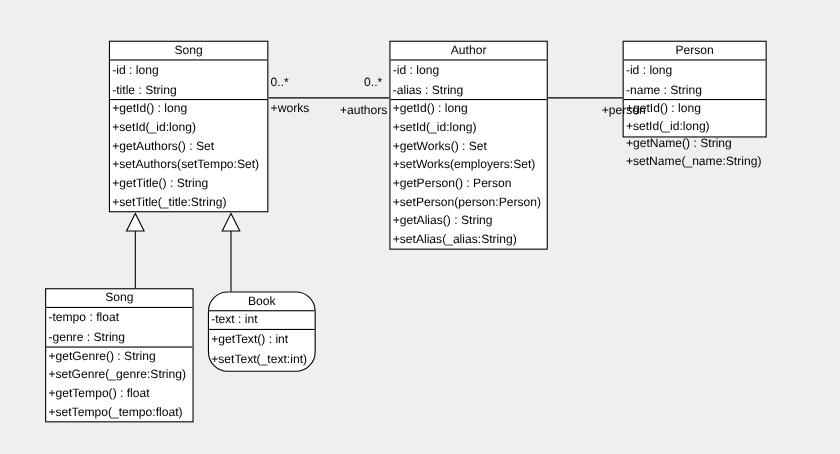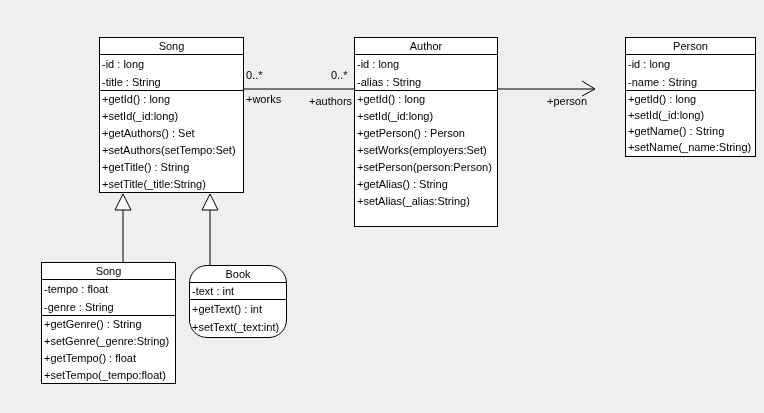--- a/index.html
+++ b/index.html
@@ -88,29 +88,30 @@
 
   <div class="uml-class" style="left:354px; top:37px; width:144px; height:190px;">
     <div class="uml-title">Author</div>
     <div class="uml-compartment uml-attrs" style="height:36px;">
       <div class="uml-member">-id : long</div>
       <div class="uml-member">-alias : String</div>
     </div>
     <div class="uml-compartment" style="height:136px;">
       <div class="uml-member">+getId() : long</div>
       <div class="uml-member">+setId(_id:long)</div>
+      <div class="uml-member">+getWorks() : Set</div>
+      <div class="uml-member">+setWorks(employers:Set)</div>
       <div class="uml-member">+getPerson() : Person</div>
-      <div class="uml-member">+setWorks(employers:Set)</div>
       <div class="uml-member">+setPerson(person:Person)</div>
       <div class="uml-member">+getAlias() : String</div>
       <div class="uml-member">+setAlias(_alias:String)</div>
     </div>
   </div>
 
-  <div class="uml-class" style="left:625px; top:37px; width:131px; height:120px;">
+  <div class="uml-class" style="left:566px; top:37px; width:131px; height:88px;">
     <div class="uml-title">Person</div>
     <div class="uml-compartment uml-attrs" style="height:36px;">
       <div class="uml-member">-id : long</div>
       <div class="uml-member">-name : String</div>
     </div>
     <div class="uml-compartment" style="height:66px;">
       <div class="uml-member" style="line-height:16px;height:16px;">+getId() : long</div>
       <div class="uml-member" style="line-height:16px;height:16px;">+setId(_id:long)</div>
       <div class="uml-member" style="line-height:16px;height:16px;">+getName() : String</div>
       <div class="uml-member" style="line-height:16px;height:16px;">+setName(_name:String)</div>

